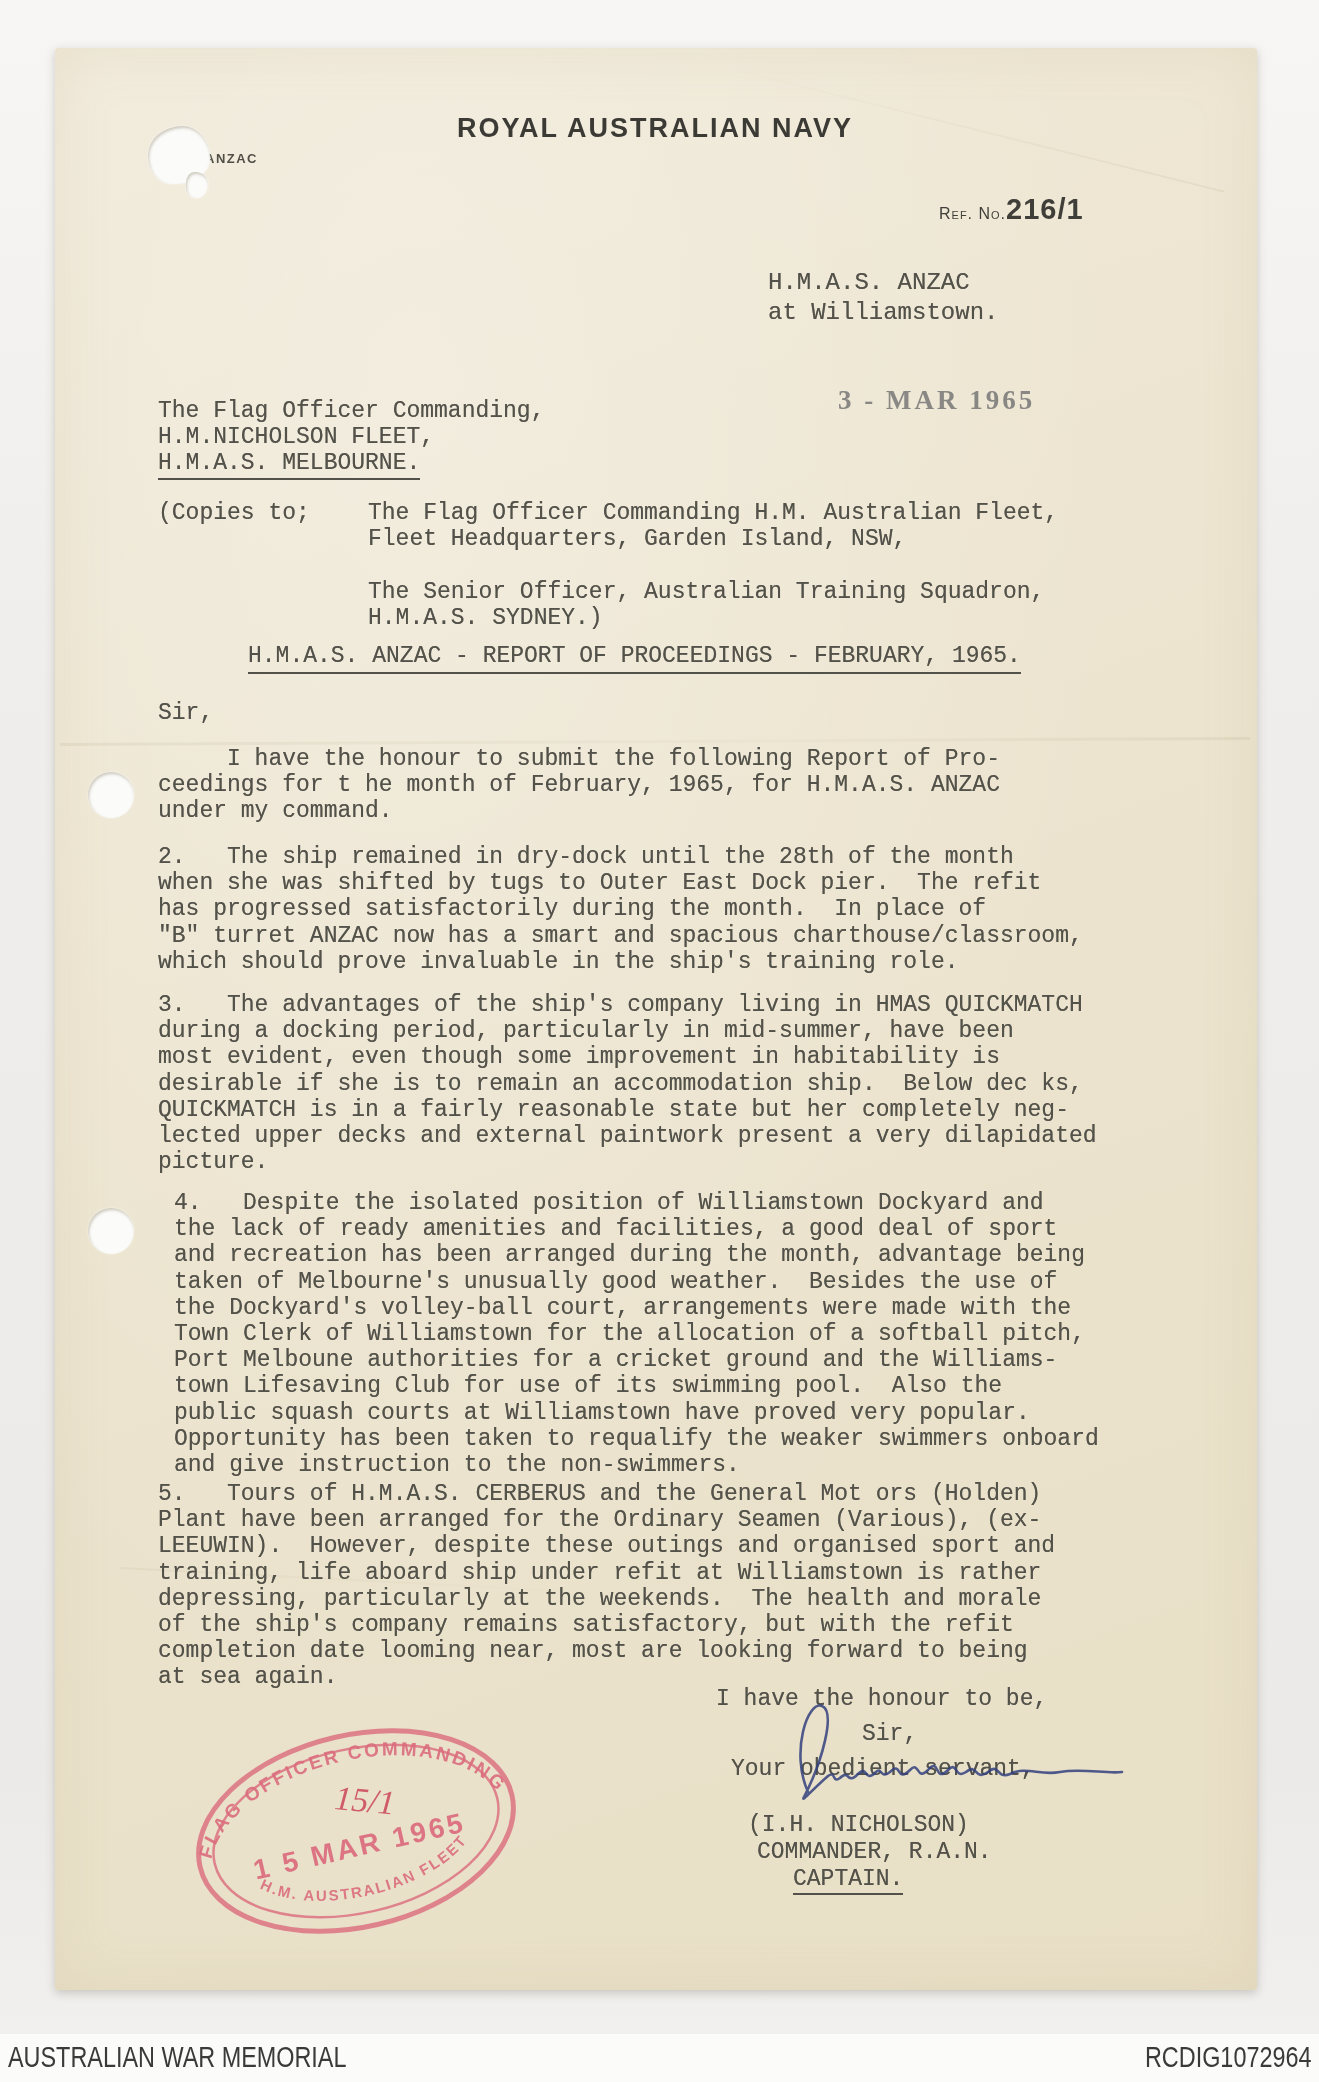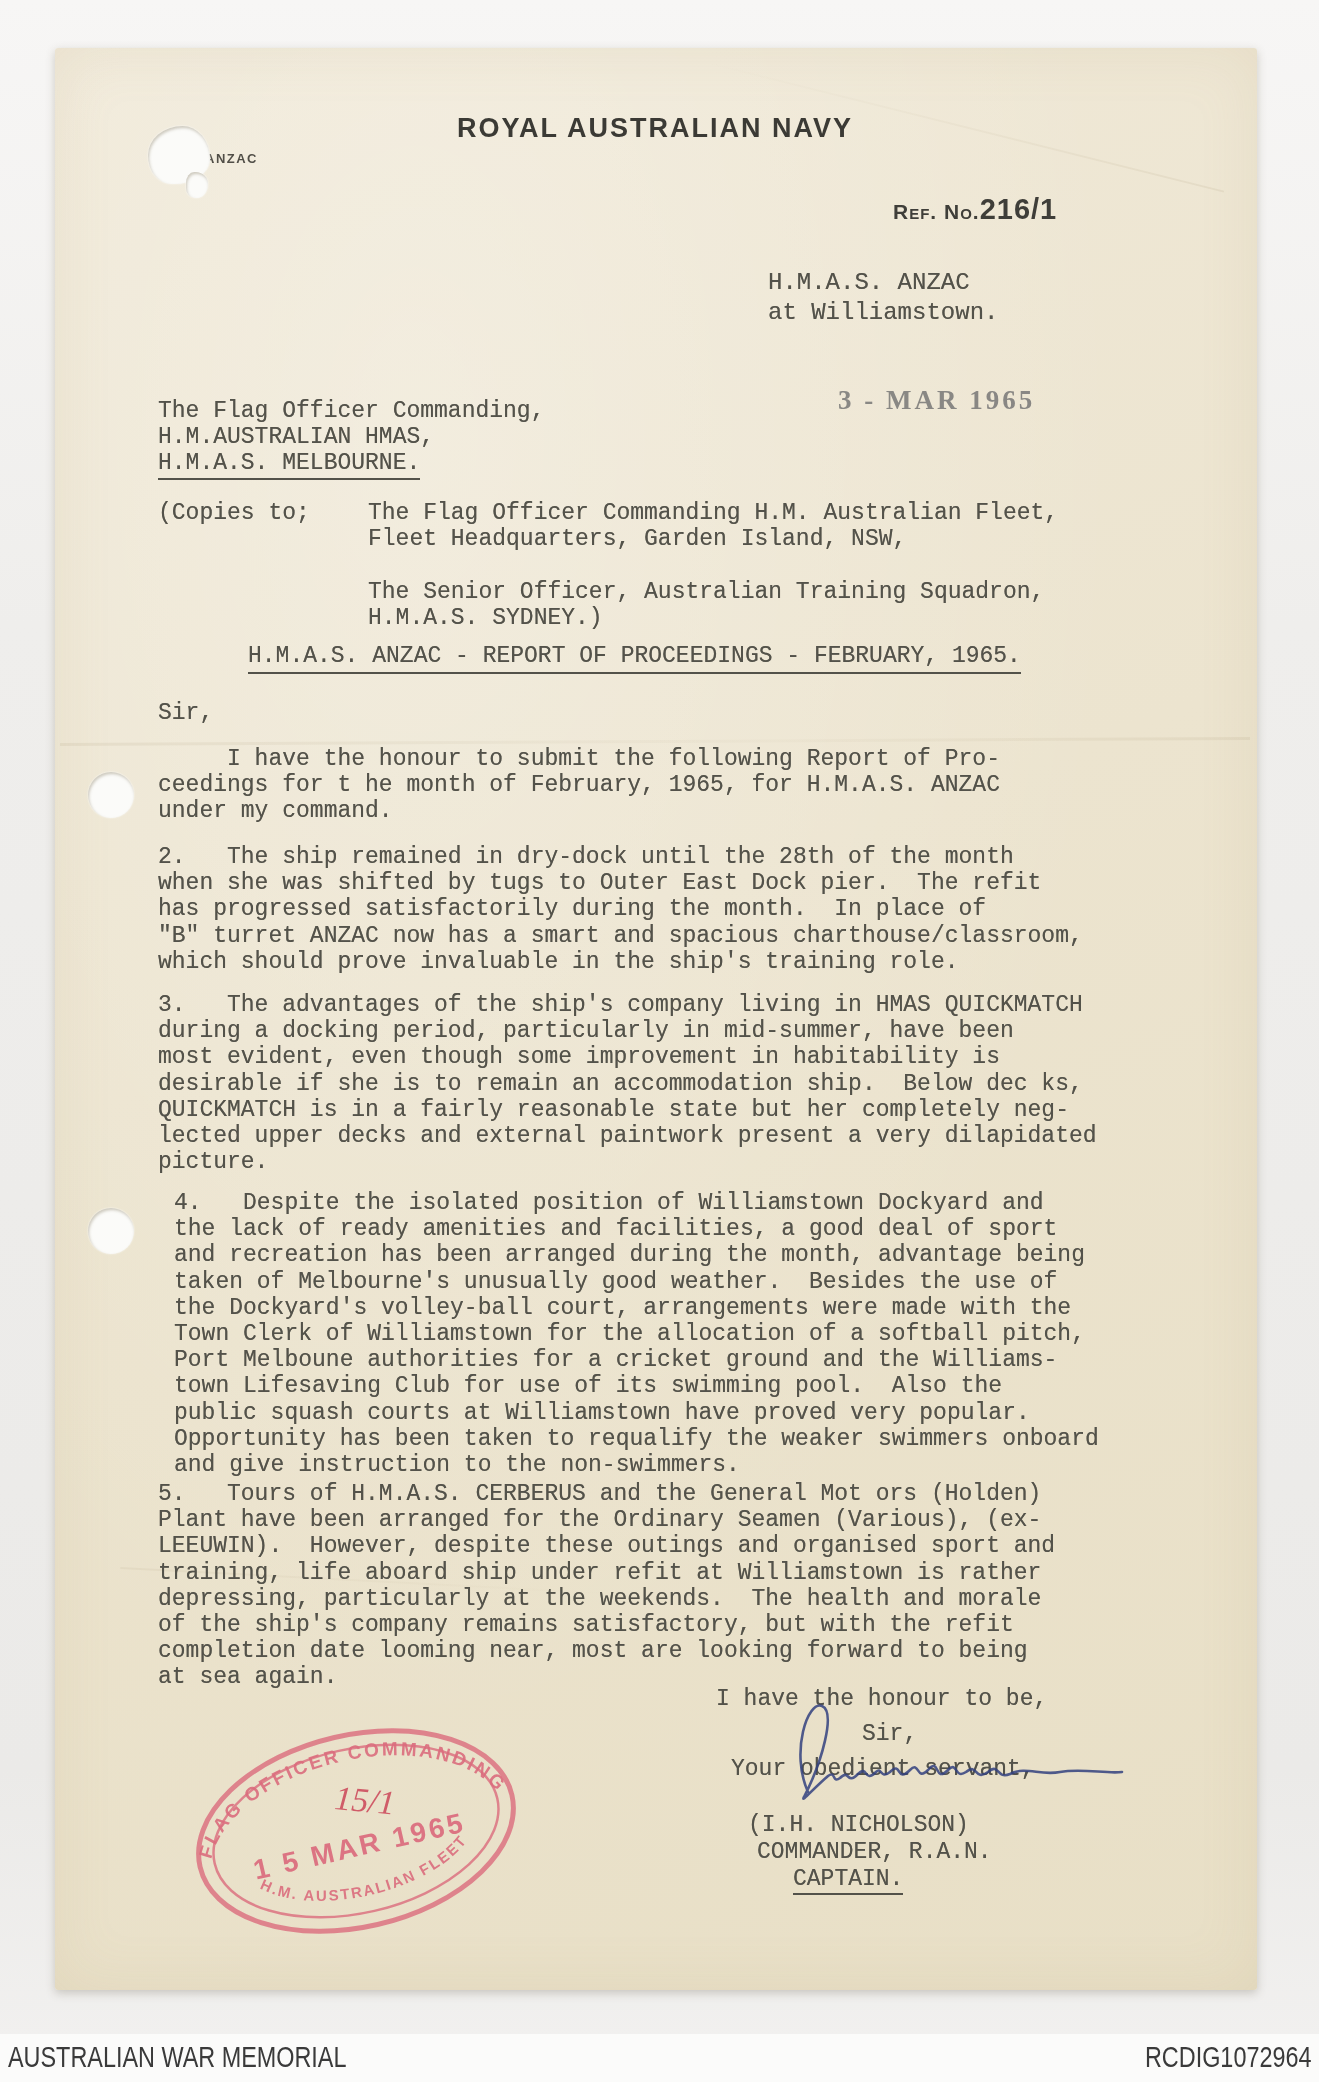--- a/index.html
+++ b/index.html
@@ -37,21 +37,21 @@
   
   .rnavy-title{
     position:absolute;left:0;top:113px;width:1310px;text-align:center;
     font-size:27px;font-weight:700;letter-spacing:2px;color:#3b3a35;
   }
   .phone-frag{
     position:absolute;left:205px;top:151px;
     font-size:13px;font-weight:700;letter-spacing:1.5px;color:#35332d;opacity:.85;
   }
   .ref-line{position:absolute;left:893px;top:193px;color:#3f3e39;white-space:nowrap;}
-  .ref-label{font-variant:small-caps;font-weight:700;font-size:21px;letter-spacing:1px;vertical-align:baseline;}
+  .ref-label{font-variant:small-caps;font-weight:400;font-size:16px;letter-spacing:1px;vertical-align:baseline;margin-left:46px;}
   .ref-value{font-size:29px;font-weight:600;letter-spacing:1px;}
   
   .tw{
     position:absolute;font-family:"Liberation Mono","DejaVu Sans Mono",monospace;
     font-size:23px;line-height:26.2px;color:#53524a;white-space:pre;margin:0;
     text-shadow:0 0 .6px rgba(70,68,58,.55);
   }
   .sender{left:768px;top:268px;font-size:24px;line-height:30px;}
   .recipient{left:158px;top:398px;}
   .u{display:inline-block;border-bottom:2px solid currentColor;padding-bottom:1px;}
@@ -103,21 +103,21 @@
   <div class="hole torn-tail"></div>
   <div class="hole h2"></div>
   <div class="hole h3"></div>
 
   <pre class="tw sender"><span>H.M.A.S. ANZAC</span>
 <span>at Williamstown.</span></pre>
 
   <div class="date-stamp">3 - MAR 1965</div>
 
   <pre class="tw recipient"><span>The Flag Officer Commanding,</span>
-<span>H.M.AUSTRALIAN HMAS,</span>
+<span>H.M.NICHOLSON FLEET,</span>
 <span class="u">H.M.A.S. MELBOURNE.</span></pre>
 
   <pre class="tw copies-label">(Copies to;</pre>
   <pre class="tw copies-col"><span>The Flag Officer Commanding H.M. Australian Fleet,</span>
 <span>Fleet Headquarters, Garden Island, NSW,</span>
 
 <span>The Senior Officer, Australian Training Squadron,</span>
 <span>H.M.A.S. SYDNEY.)</span></pre>
 
   <pre class="tw subject"><span class="u">H.M.A.S. ANZAC - REPORT OF PROCEEDINGS - FEBRUARY, 1965.</span></pre>

